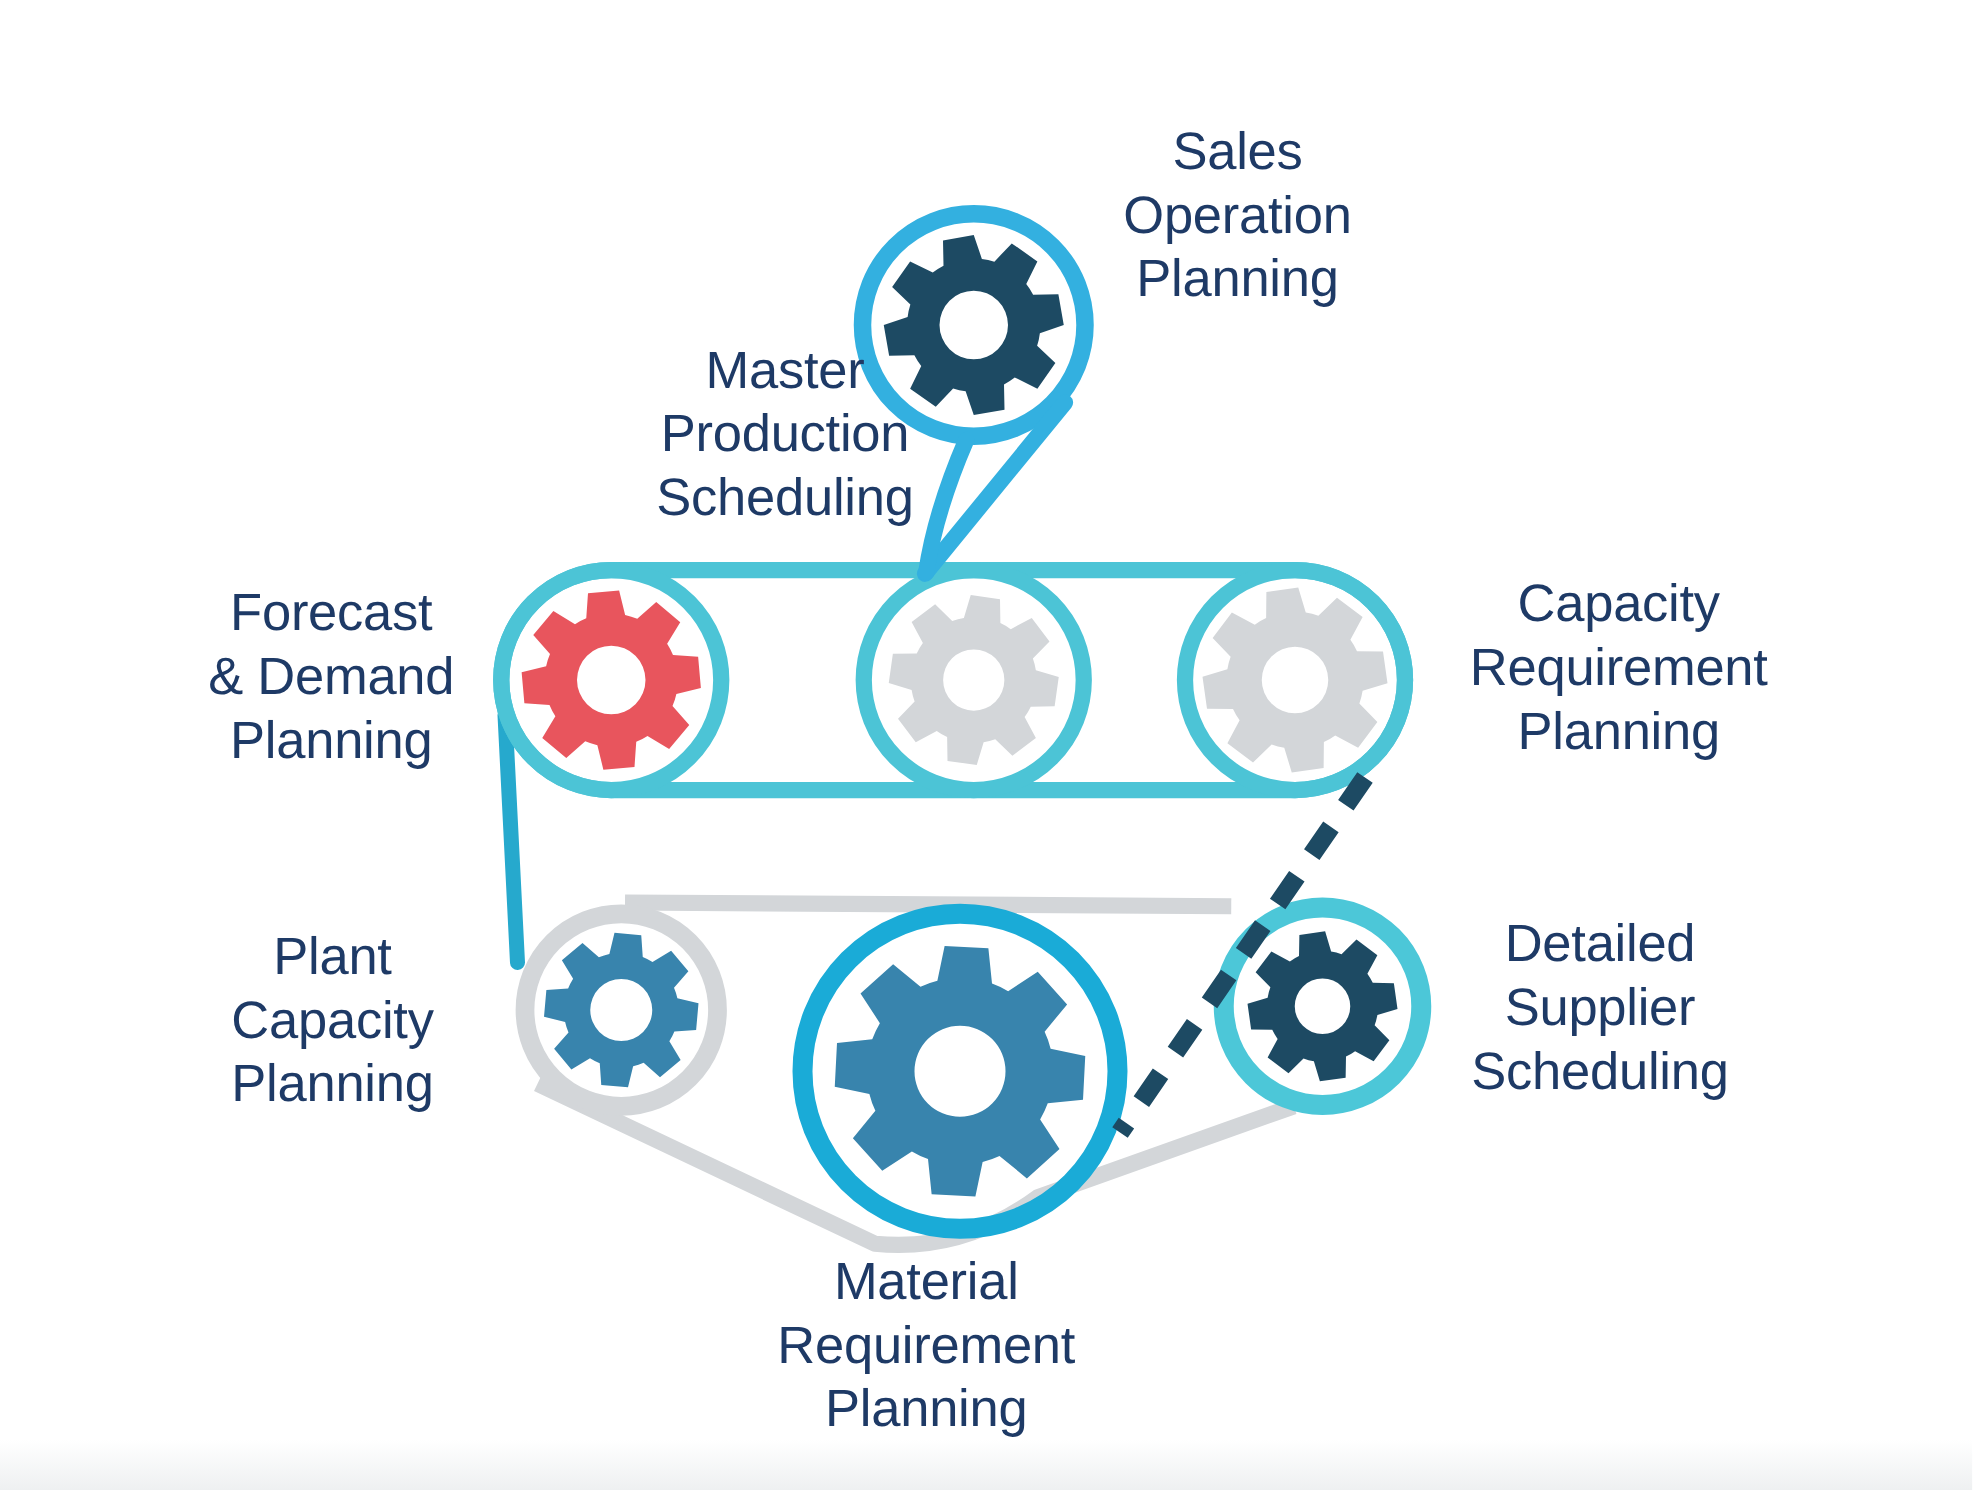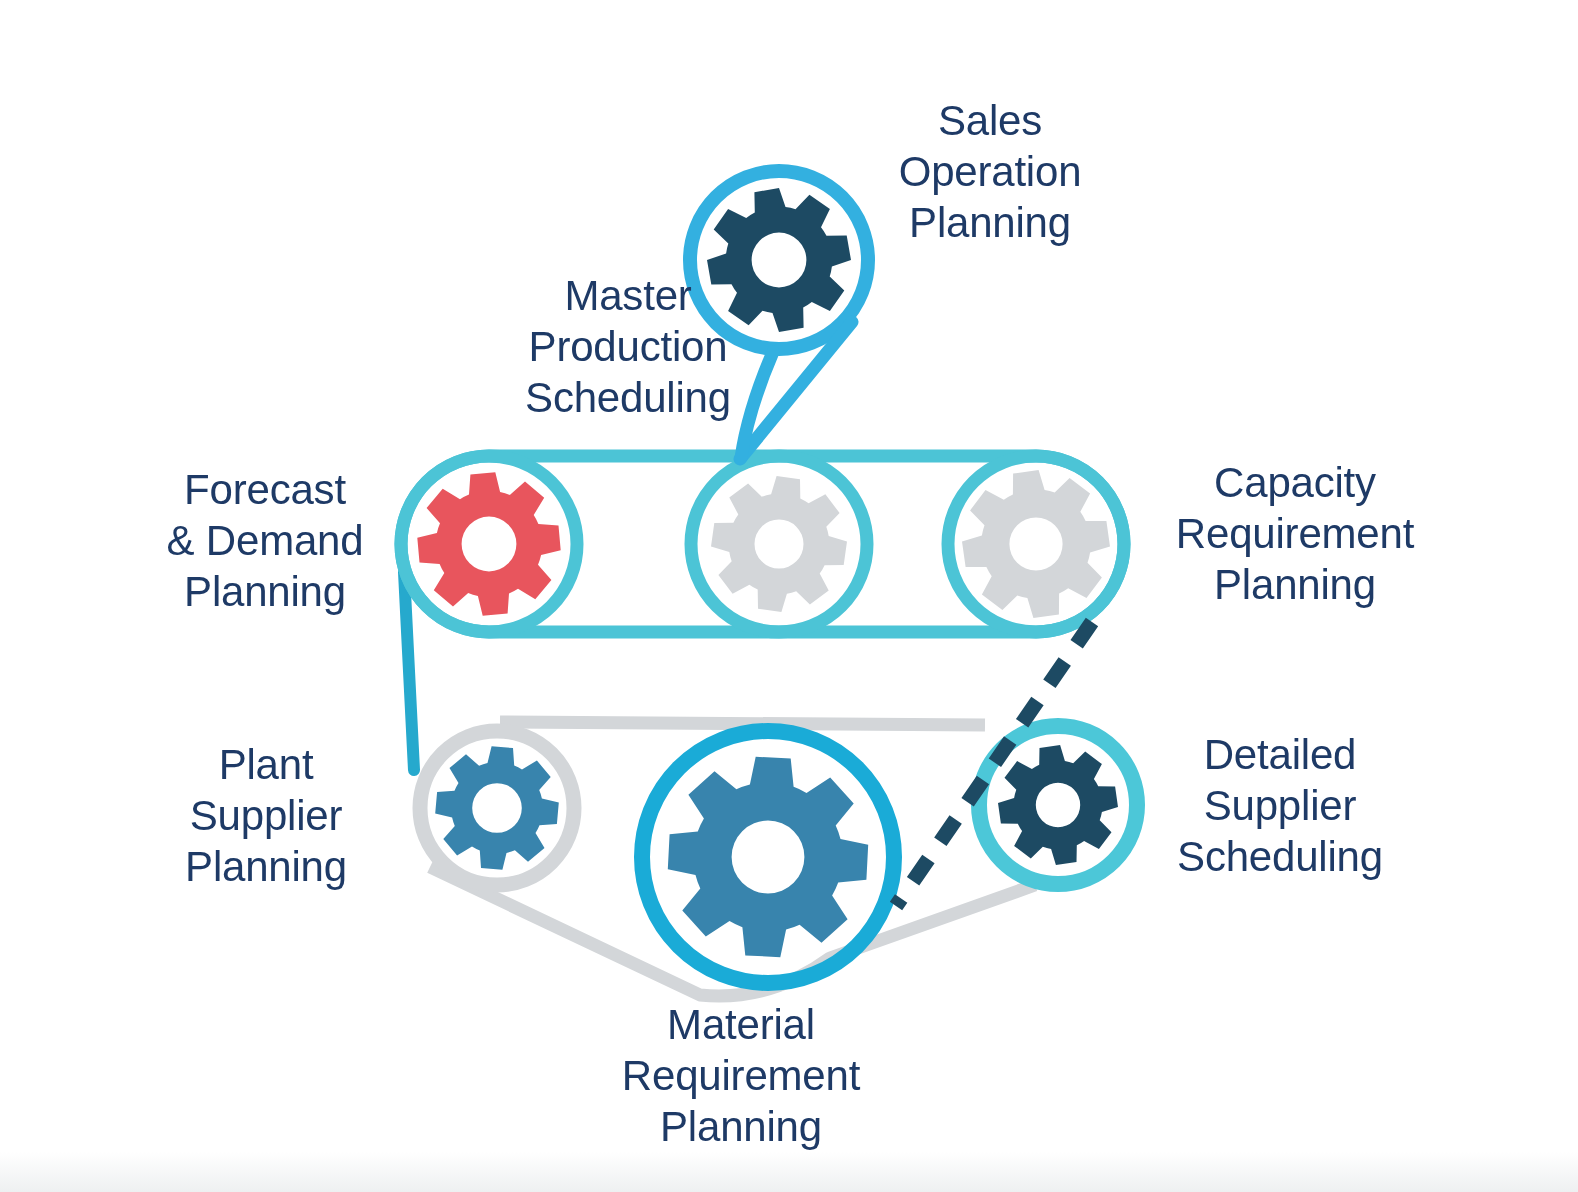--- a/index.html
+++ b/index.html
@@ -66,21 +66,21 @@
   <div class="label" style="left:628px;top:270px">Master
 Production
 Scheduling</div>
   <div class="label" style="left:265px;top:464px">Forecast
 &amp; Demand
 Planning</div>
   <div class="label" style="left:1295px;top:457px">Capacity
 Requirement
 Planning</div>
   <div class="label" style="left:266px;top:739px">Plant
-Supplier
+Capacity
 Planning</div>
   <div class="label" style="left:1280px;top:729px">Detailed
 Supplier
 Scheduling</div>
   <div class="label" style="left:741px;top:999px">Material
 Requirement
 Planning</div>
 
   <div class="bottom-fade"></div>
 </div>

